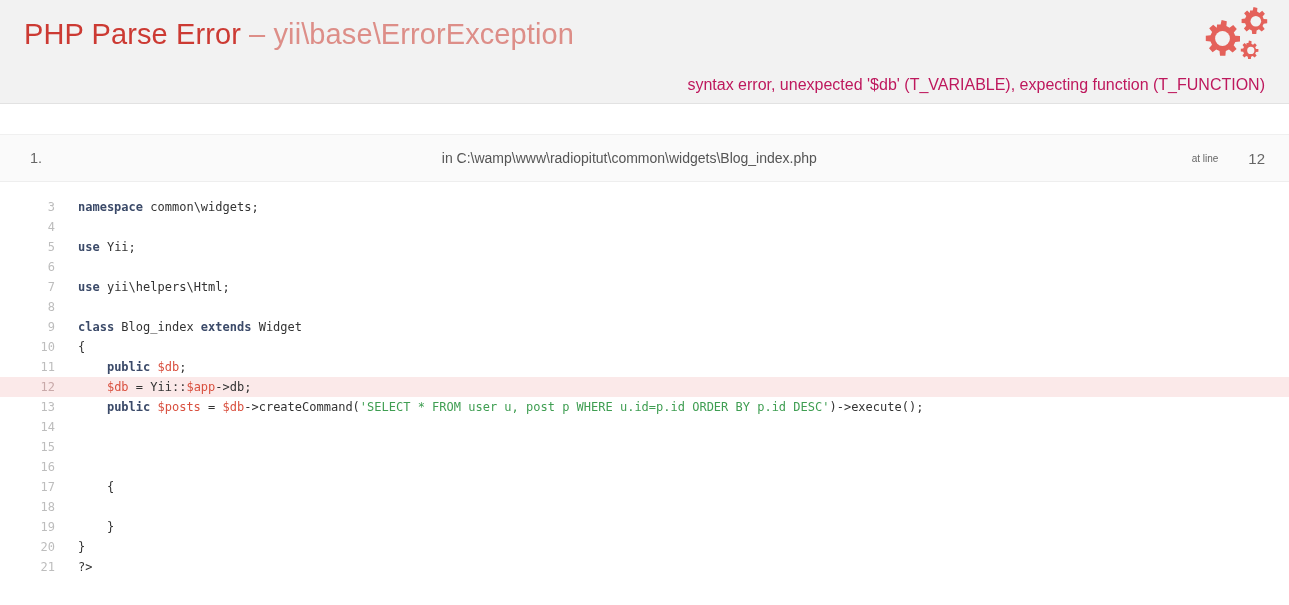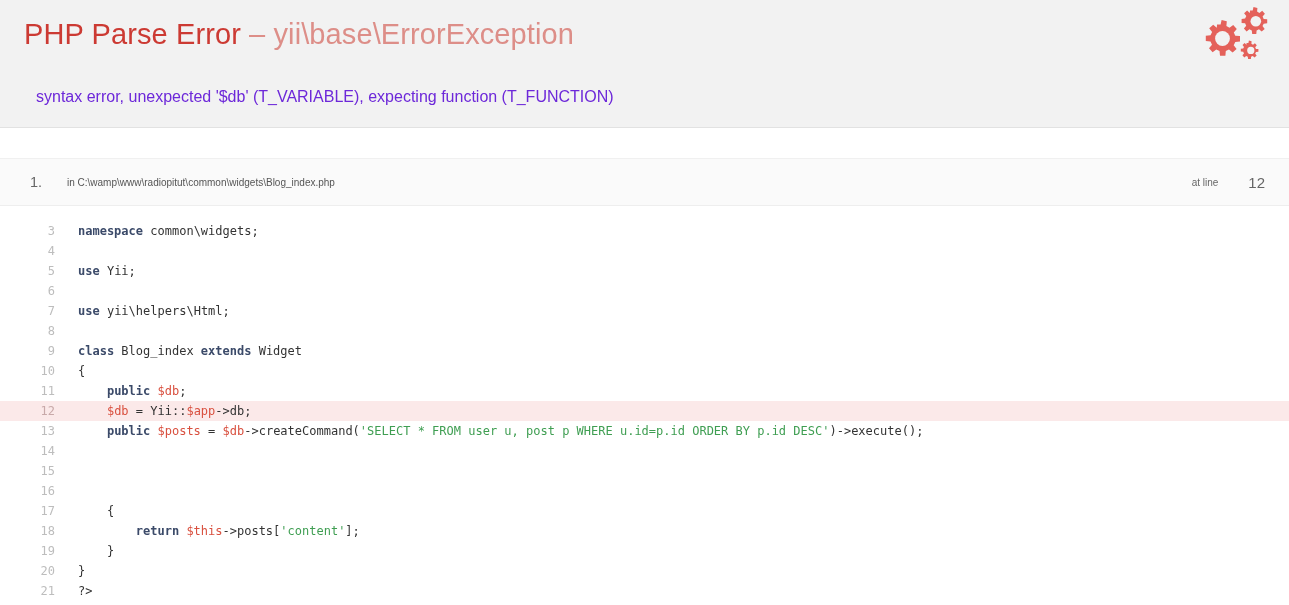--- a/index.html
+++ b/index.html
@@ -12,21 +12,21 @@
     background: #ffffff;
     font-family: "Liberation Sans", sans-serif;
     overflow: hidden;
   }
 
   
   #error-header {
     position: relative;
     background: #f2f2f2;
     border-bottom: 1px solid #e2e2e2;
-    height: 128px;
+    height: 104px;
     box-sizing: border-box;
     padding: 0 24px;
   }
   #error-title {
     margin: 0;
     padding-top: 17px;
     font-size: 29px;
     font-weight: normal;
     line-height: 34px;
     color: #c0392b;
@@ -35,26 +35,27 @@
   #error-title .type {
     color: #cc3a33;
   }
   #error-title .sep {
     color: #dd8e88;
   }
   #error-title .exception {
     color: #dd8e88;
   }
   #error-message {
-    margin: 12px;
+    margin: 0;
     padding-top: 23px;
     font-size: 16px;
     line-height: 22px;
-    color: #6d28d9;
+    color: #be185d;
     font-weight: normal;
+    text-align: right;
   }
   #gears-icon {
     position: absolute;
     right: 14px;
     top: 6px;
     width: 86px;
     height: 64px;
   }
 
   
@@ -78,24 +79,25 @@
     text-align: right;
     padding-right: 10px;
     box-sizing: border-box;
     color: #666666;
     font-size: 14.5px;
   }
   .call-file {
     flex: 1 1 auto;
     padding-left: 15px;
     color: #555555;
-    font-size: 10px;
+    font-size: 14px;
     white-space: nowrap;
     overflow: hidden;
     text-overflow: ellipsis;
+    text-align: center;
   }
   .call-atline-label {
     color: #666666;
     font-size: 10px;
     padding-right: 30px;
     white-space: nowrap;
   }
   .call-lineno {
     color: #666666;
     font-size: 15px;
@@ -188,17 +190,17 @@
     <div class="code-line"><span class="ln">8</span><span class="src">&nbsp;</span></div>
     <div class="code-line"><span class="ln">9</span><span class="src"><span class="k">class</span><span class="p"> </span><span class="p">Blog_index</span><span class="p"> </span><span class="k">extends</span><span class="p"> </span><span class="p">Widget</span></span></div>
     <div class="code-line"><span class="ln">10</span><span class="src"><span class="p">{</span></span></div>
     <div class="code-line"><span class="ln">11</span><span class="src"><span class="p">    </span><span class="k">public</span><span class="p"> </span><span class="v">$db</span><span class="p">;</span></span></div>
     <div class="code-line error"><span class="ln">12</span><span class="src"><span class="p">    </span><span class="v">$db</span><span class="p"> = </span><span class="p">Yii</span><span class="p">::</span><span class="v">$app</span><span class="p">-&gt;</span><span class="p">db</span><span class="p">;</span></span></div>
     <div class="code-line"><span class="ln">13</span><span class="src"><span class="p">    </span><span class="k">public</span><span class="p"> </span><span class="v">$posts</span><span class="p"> = </span><span class="v">$db</span><span class="p">-&gt;</span><span class="p">createCommand</span><span class="p">(</span><span class="s">'SELECT * FROM user u, post p WHERE u.id=p.id ORDER BY p.id DESC'</span><span class="p">)-&gt;</span><span class="p">execute</span><span class="p">();</span></span></div>
     <div class="code-line"><span class="ln">14</span><span class="src">&nbsp;</span></div>
     <div class="code-line"><span class="ln">15</span><span class="src">&nbsp;</span></div>
     <div class="code-line"><span class="ln">16</span></div>
     <div class="code-line"><span class="ln">17</span><span class="src"><span class="p">    {</span></span></div>
-    <div class="code-line"><span class="ln">18</span><span class="src"><span class="p">        </span><span class="k">return</span><span class="p"> </span><span class="v">$this</span><span class="p">-&gt;</span><span class="p">posts</span><span class="p">[</span><span class="s">'content'</span><span class="p">];</span></span></div>
+    <div class="code-line"><span class="ln">18</span></div>
     <div class="code-line"><span class="ln">19</span><span class="src"><span class="p">    }</span></span></div>
     <div class="code-line"><span class="ln">20</span><span class="src"><span class="p">}</span></span></div>
     <div class="code-line"><span class="ln">21</span><span class="src"><span class="p">?&gt;</span></span></div>
   </div>
 
 </body></html>

